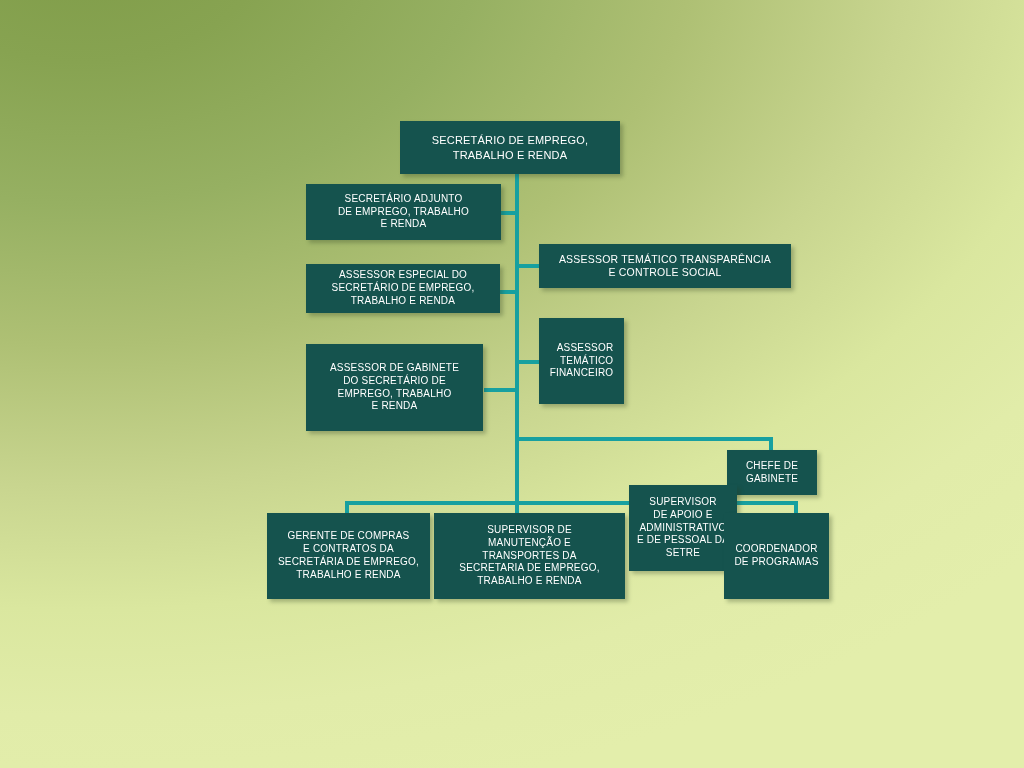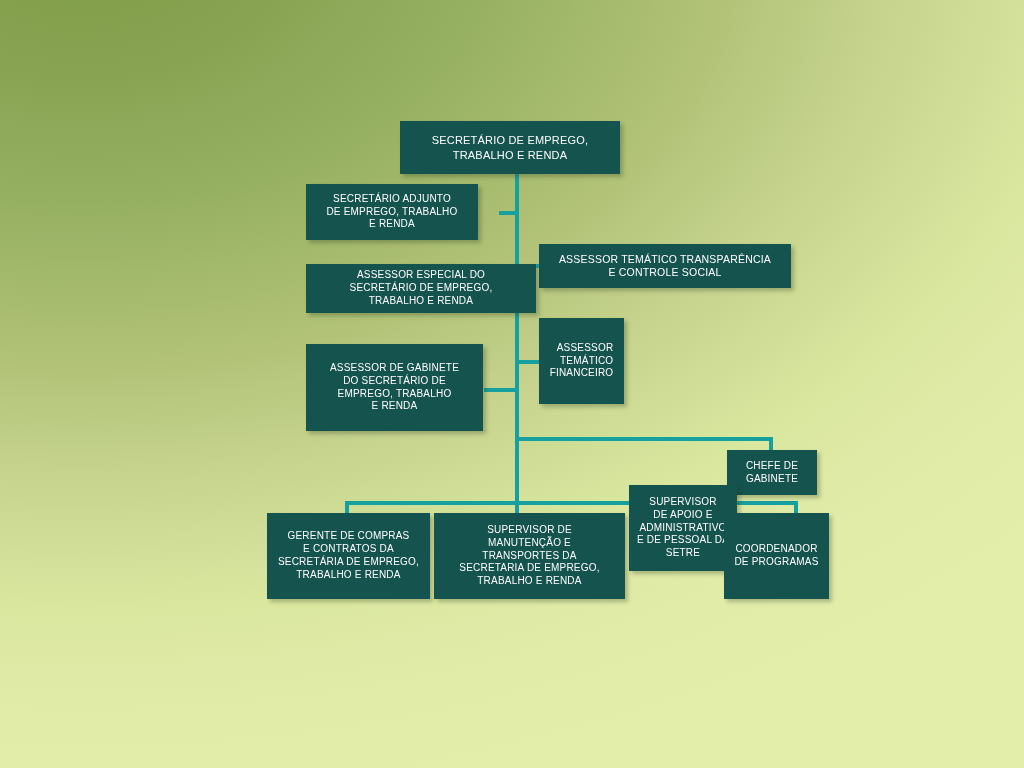--- a/index.html
+++ b/index.html
@@ -87,32 +87,32 @@
   <div class="conn" style="left:345px; top:501px; width:4px; height:12px;"></div>
   <div class="conn" style="left:515px; top:501px; width:4px; height:12px;"></div>
   <div class="conn" style="left:681px; top:501px; width:4px; height:12px;"></div>
   <div class="conn" style="left:794px; top:501px; width:4px; height:12px;"></div>
 
   <div class="node" style="left:400px; top:121px; width:220px; height:53px;">
     <span class="label fs11">SECRETÁRIO DE EMPREGO,
 TRABALHO E RENDA</span>
   </div>
 
-  <div class="node" style="left:306px; top:184px; width:172px; height:56px;justify-content:center;">
+  <div class="node" style="left:306px; top:184px; width:195px; height:56px;justify-content:center;">
     <span class="label fs10">SECRETÁRIO ADJUNTO
 DE EMPREGO, TRABALHO
 E RENDA</span>
   </div>
 
   <div class="node" style="left:539px; top:244px; width:252px; height:44px;">
     <span class="label fs105">ASSESSOR TEMÁTICO TRANSPARÊNCIA
 E CONTROLE SOCIAL</span>
   </div>
 
-  <div class="node" style="left:306px; top:264px; width:230px; height:49px;">
+  <div class="node" style="left:306px; top:264px; width:194px; height:49px;">
     <span class="label fs10">ASSESSOR ESPECIAL DO
 SECRETÁRIO DE EMPREGO,
 TRABALHO E RENDA</span>
   </div>
 
   <div class="node" style="left:539px; top:318px; width:85px; height:86px;text-align:right;">
     <span class="label fs10">ASSESSOR
 TEMÁTICO
 FINANCEIRO</span>
   </div>

